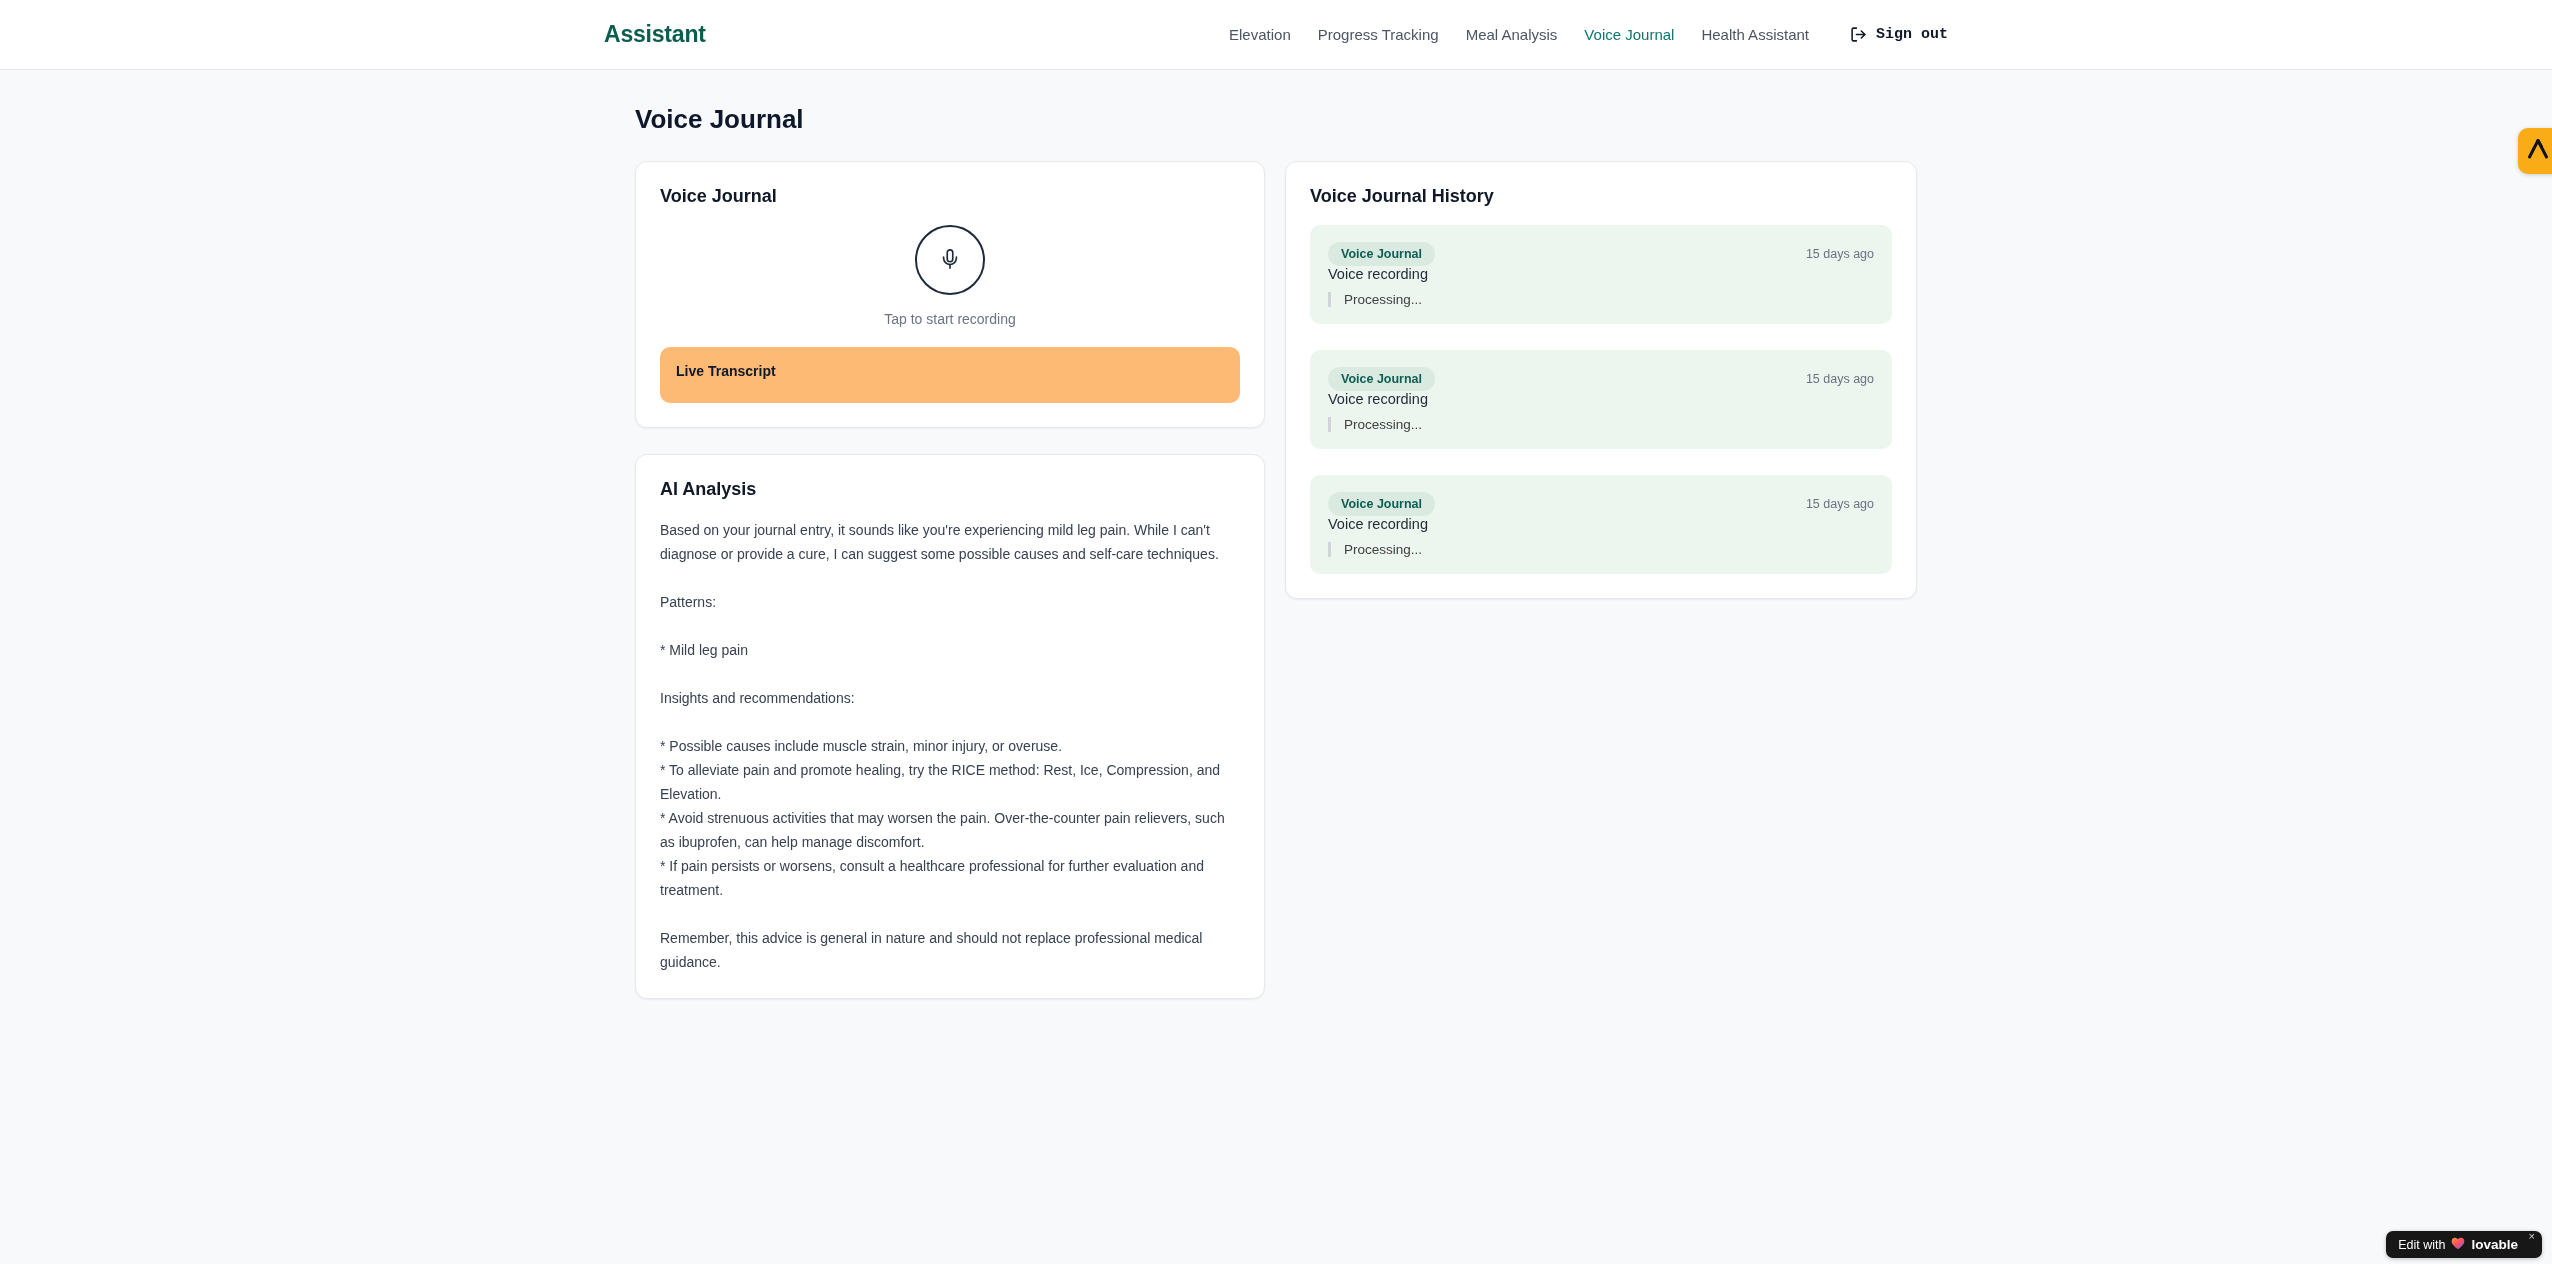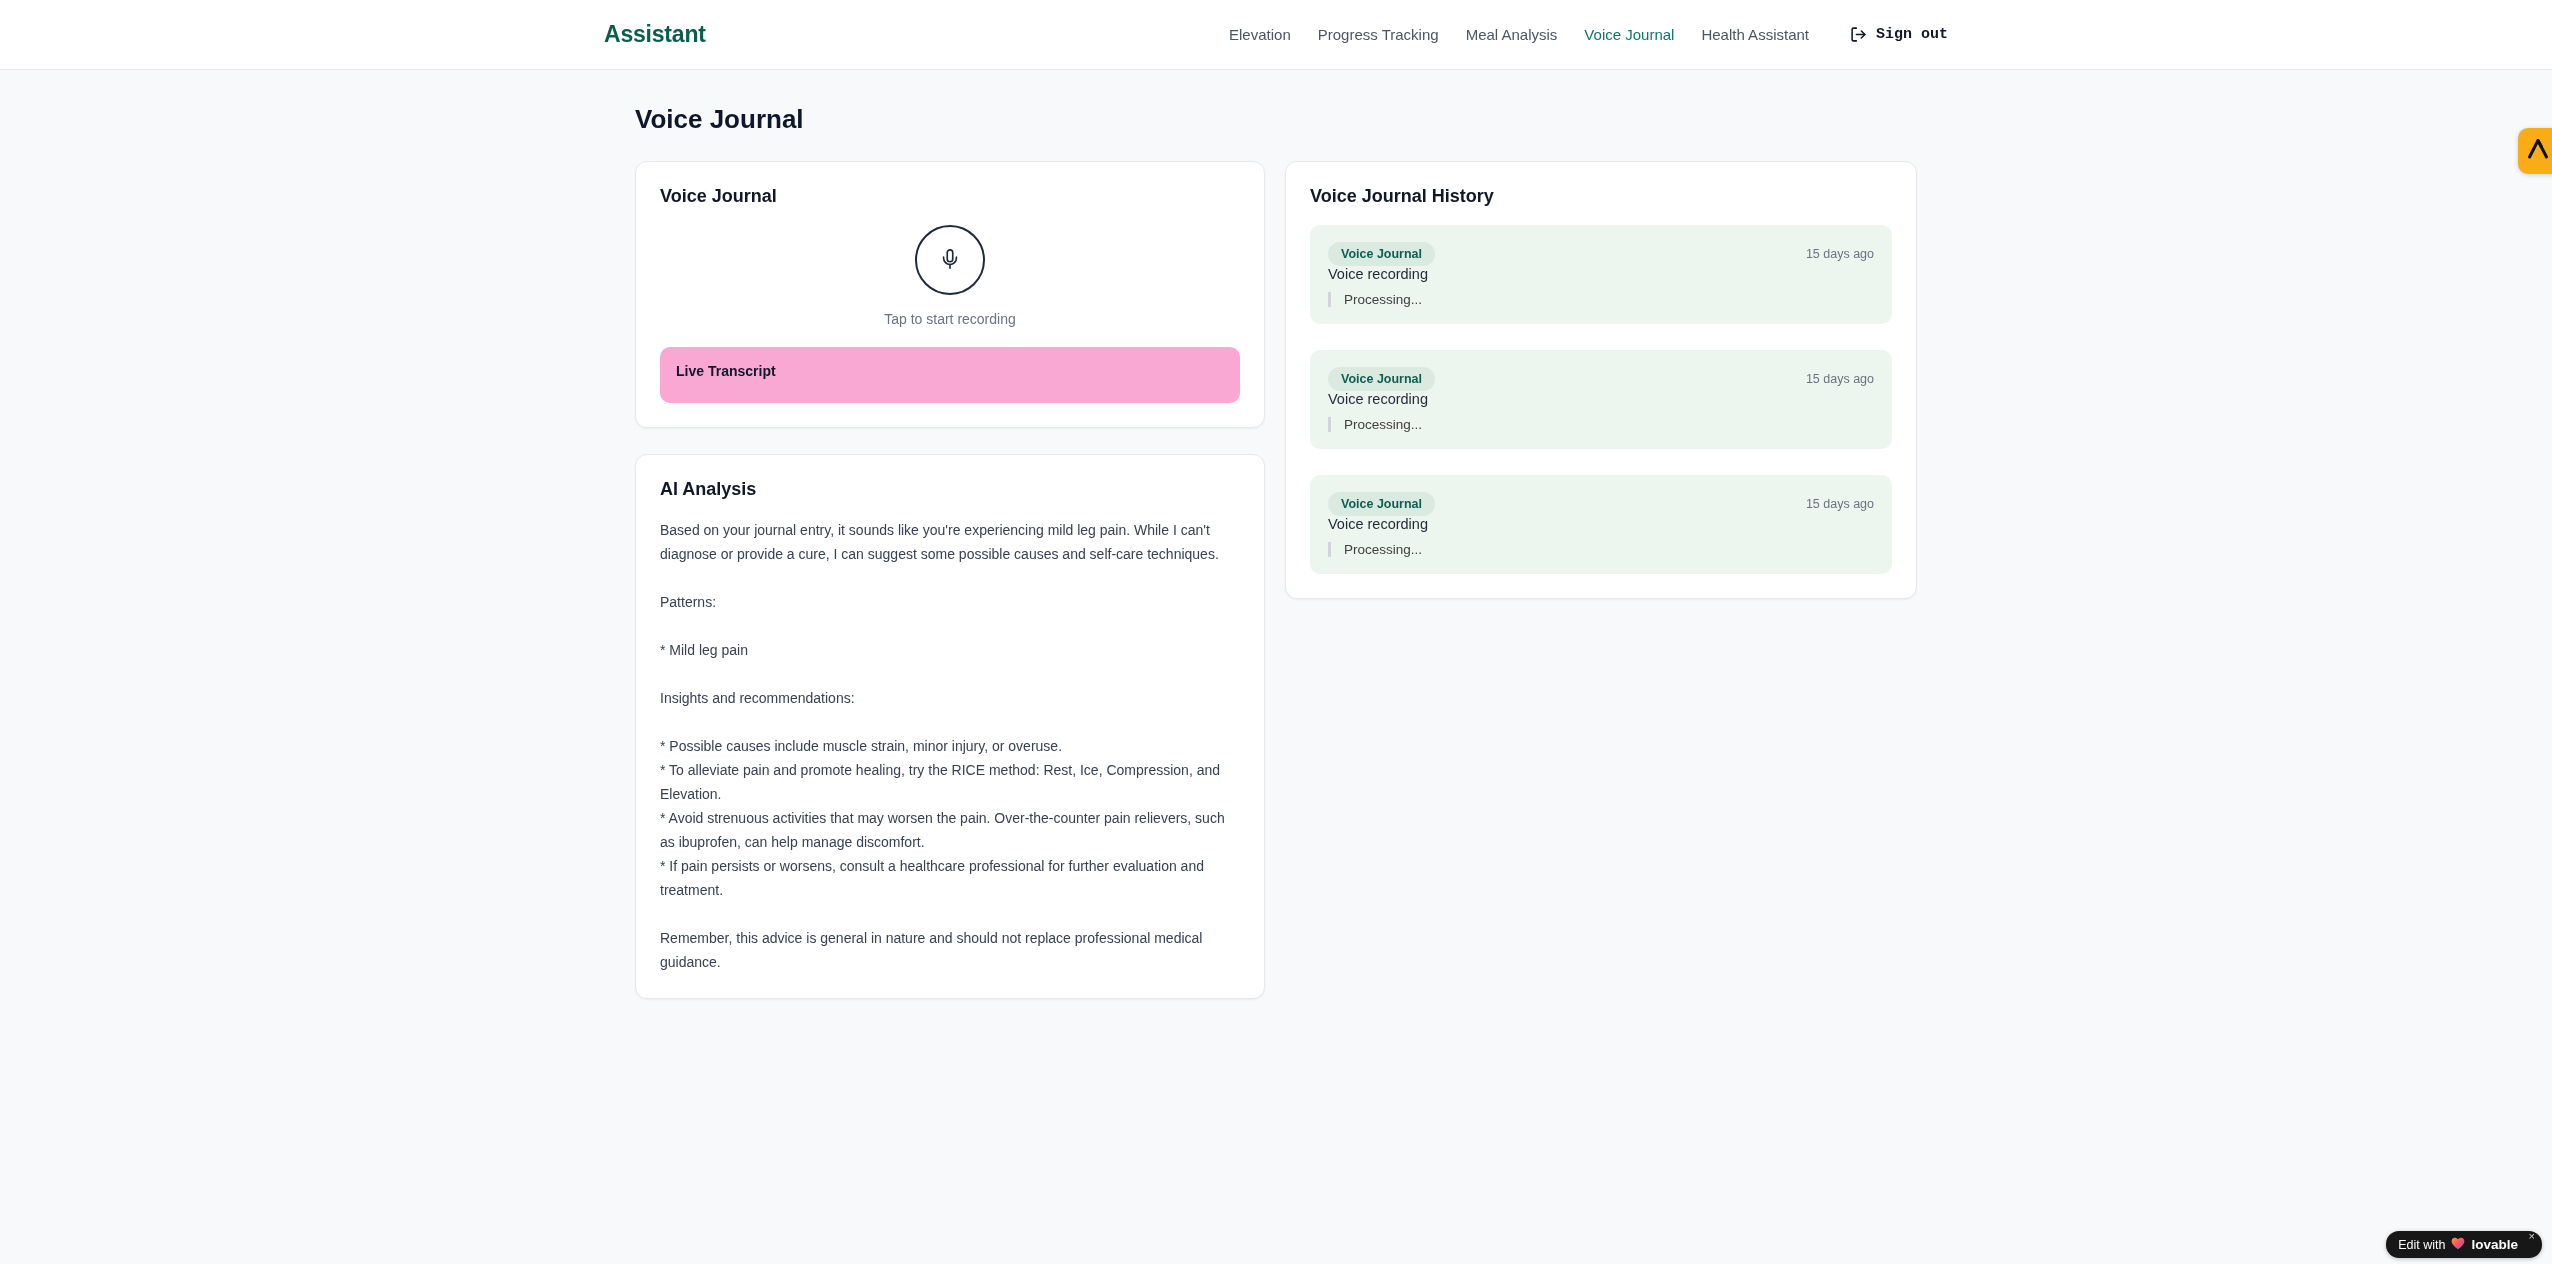--- a/index.html
+++ b/index.html
@@ -103,21 +103,21 @@
     cursor: pointer;
   }
   .tap-hint {
     text-align: center;
     font-size: 14px;
     color: #6b7280;
     margin-top: 16px;
   }
   .transcript-box {
     margin-top: 20px;
-    background: #f9a8d4;
+    background: #fdba74;
     border-radius: 10px;
     padding: 16px;
   }
   .transcript-title {
     font-size: 14px;
     font-weight: 700;
     color: #111827;
     margin-bottom: 8px;
   }
   .transcript-text {
@@ -181,21 +181,21 @@
     box-shadow: 0 1px 4px rgba(0,0,0,0.18);
     cursor: pointer;
   }
   .edit-badge {
     position: fixed;
     right: 10px;
     bottom: 6px;
     height: 27px;
     background: #171717;
     color: #ffffff;
-    border-radius: 13px;
+    border-radius: 7px;
     display: flex;
     align-items: center;
     gap: 6px;
     padding: 0 24px 0 12px;
     font-size: 12.5px;
     cursor: pointer;
     box-shadow: 0 1px 4px rgba(0,0,0,0.25);
   }
   .edit-badge .brand { font-weight: 700; font-size: 13.5px; }
   .edit-badge .heart { display: block; }

